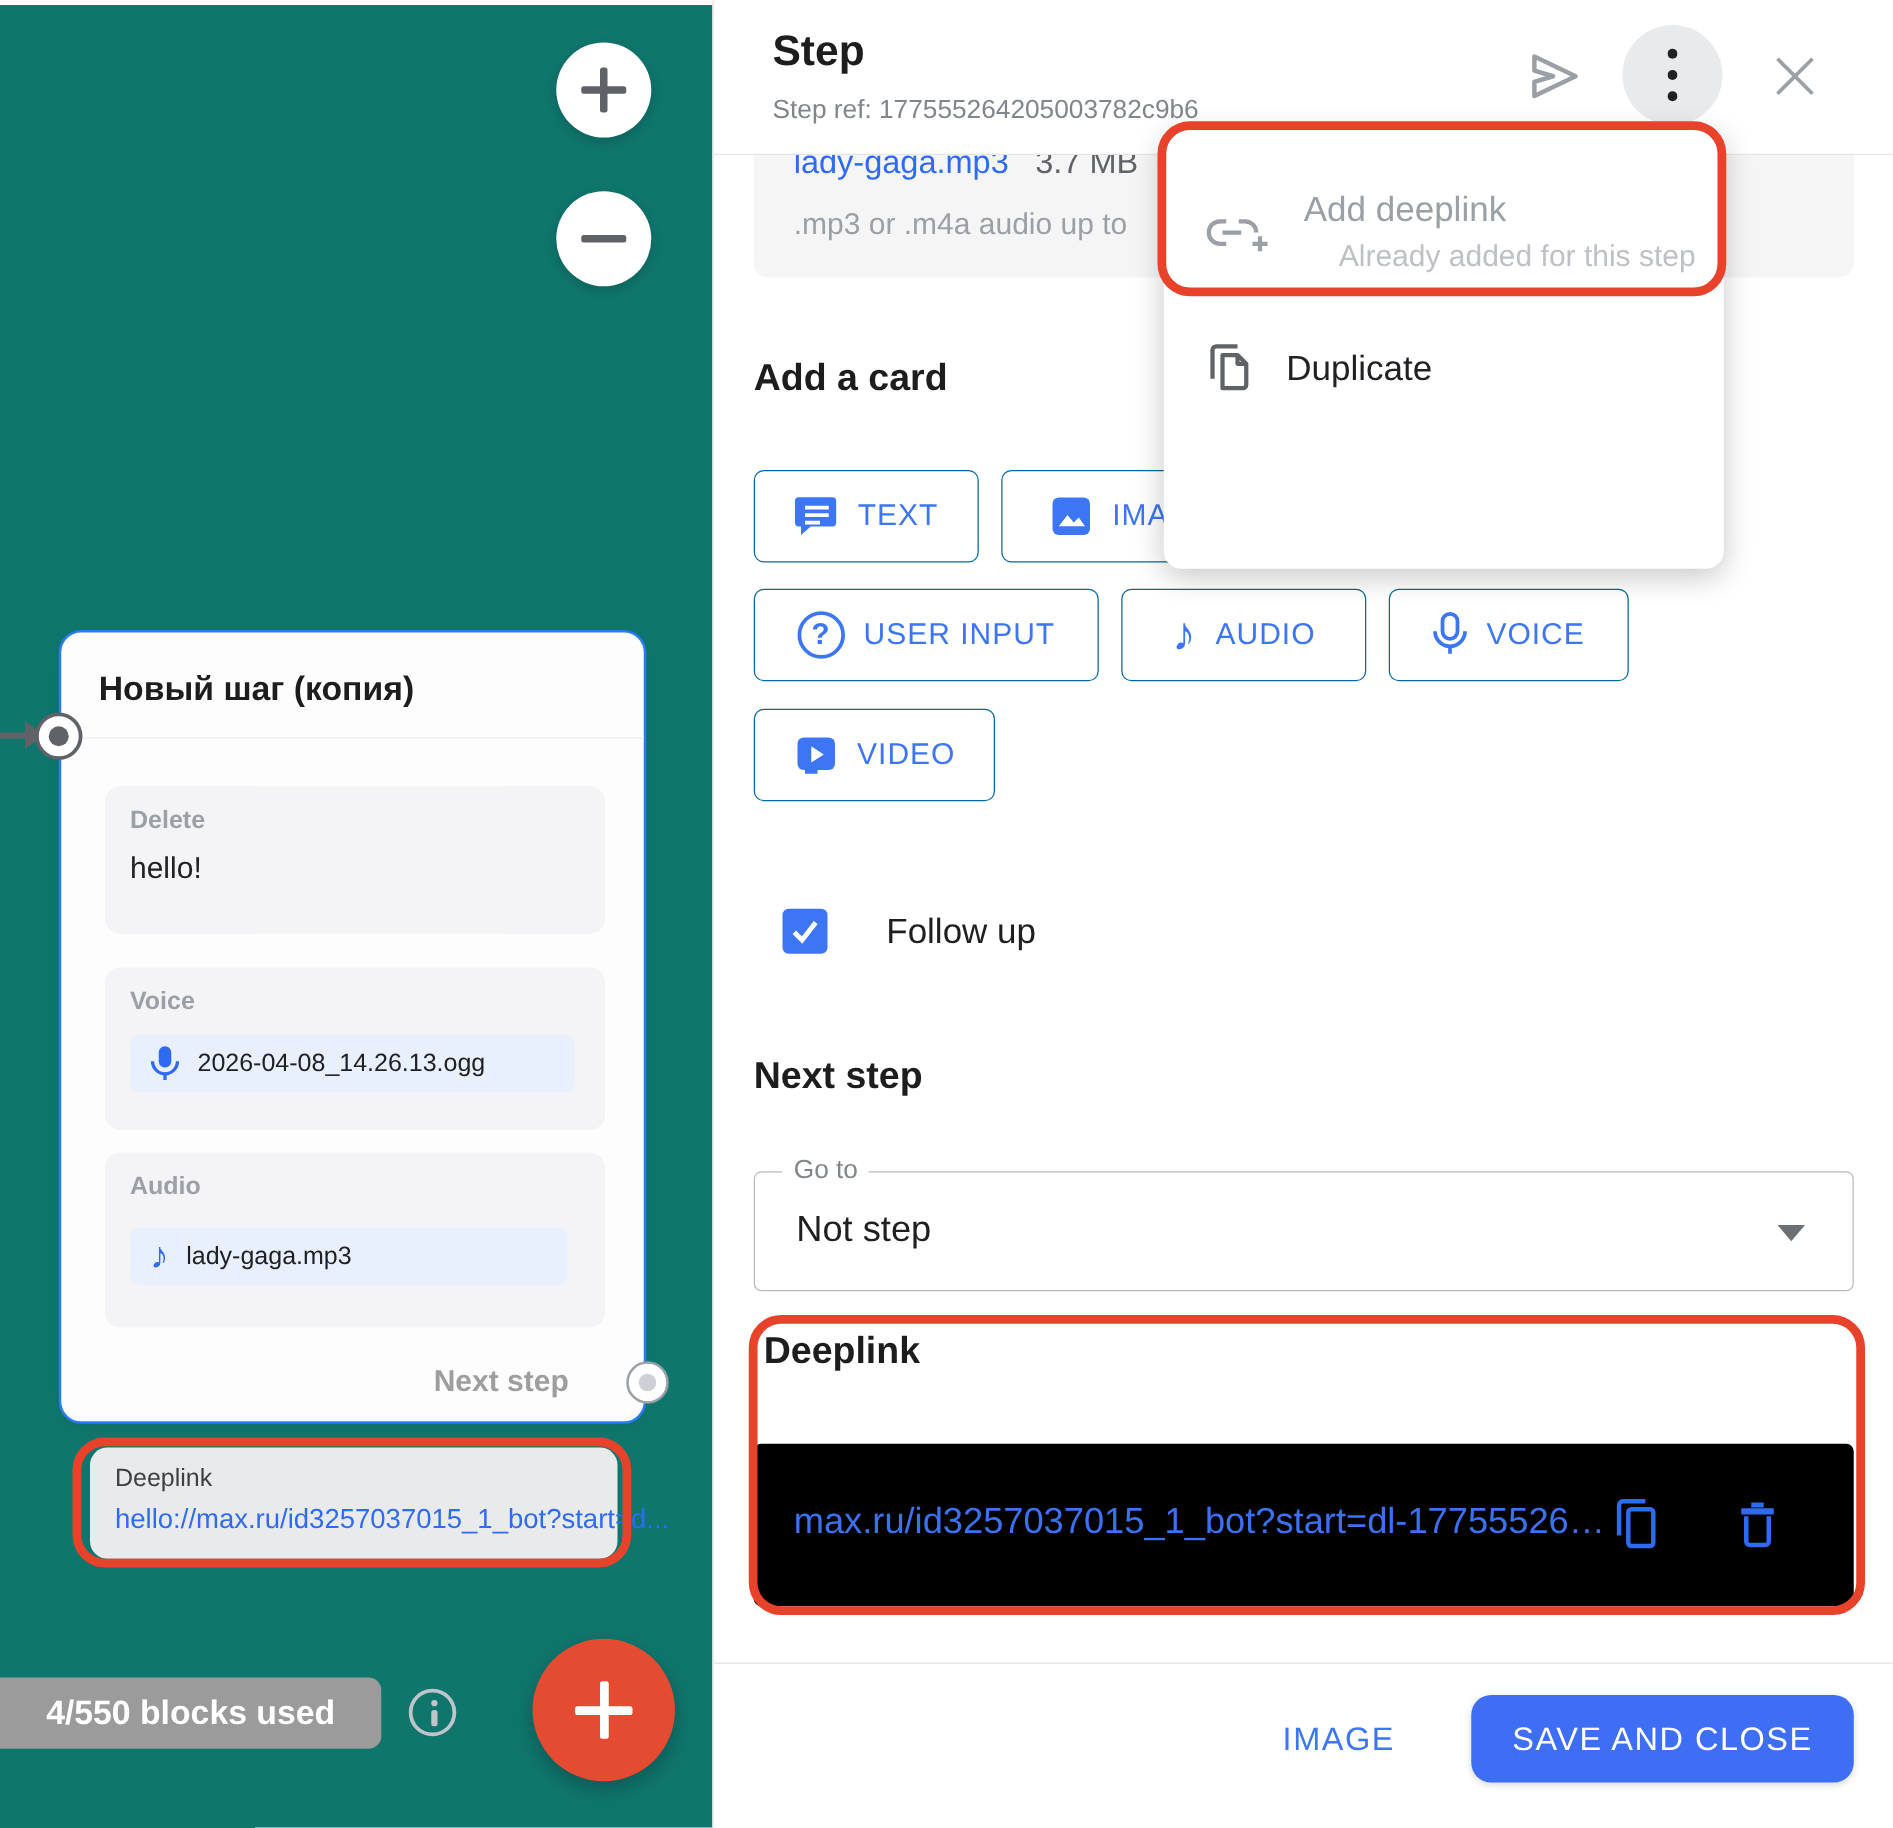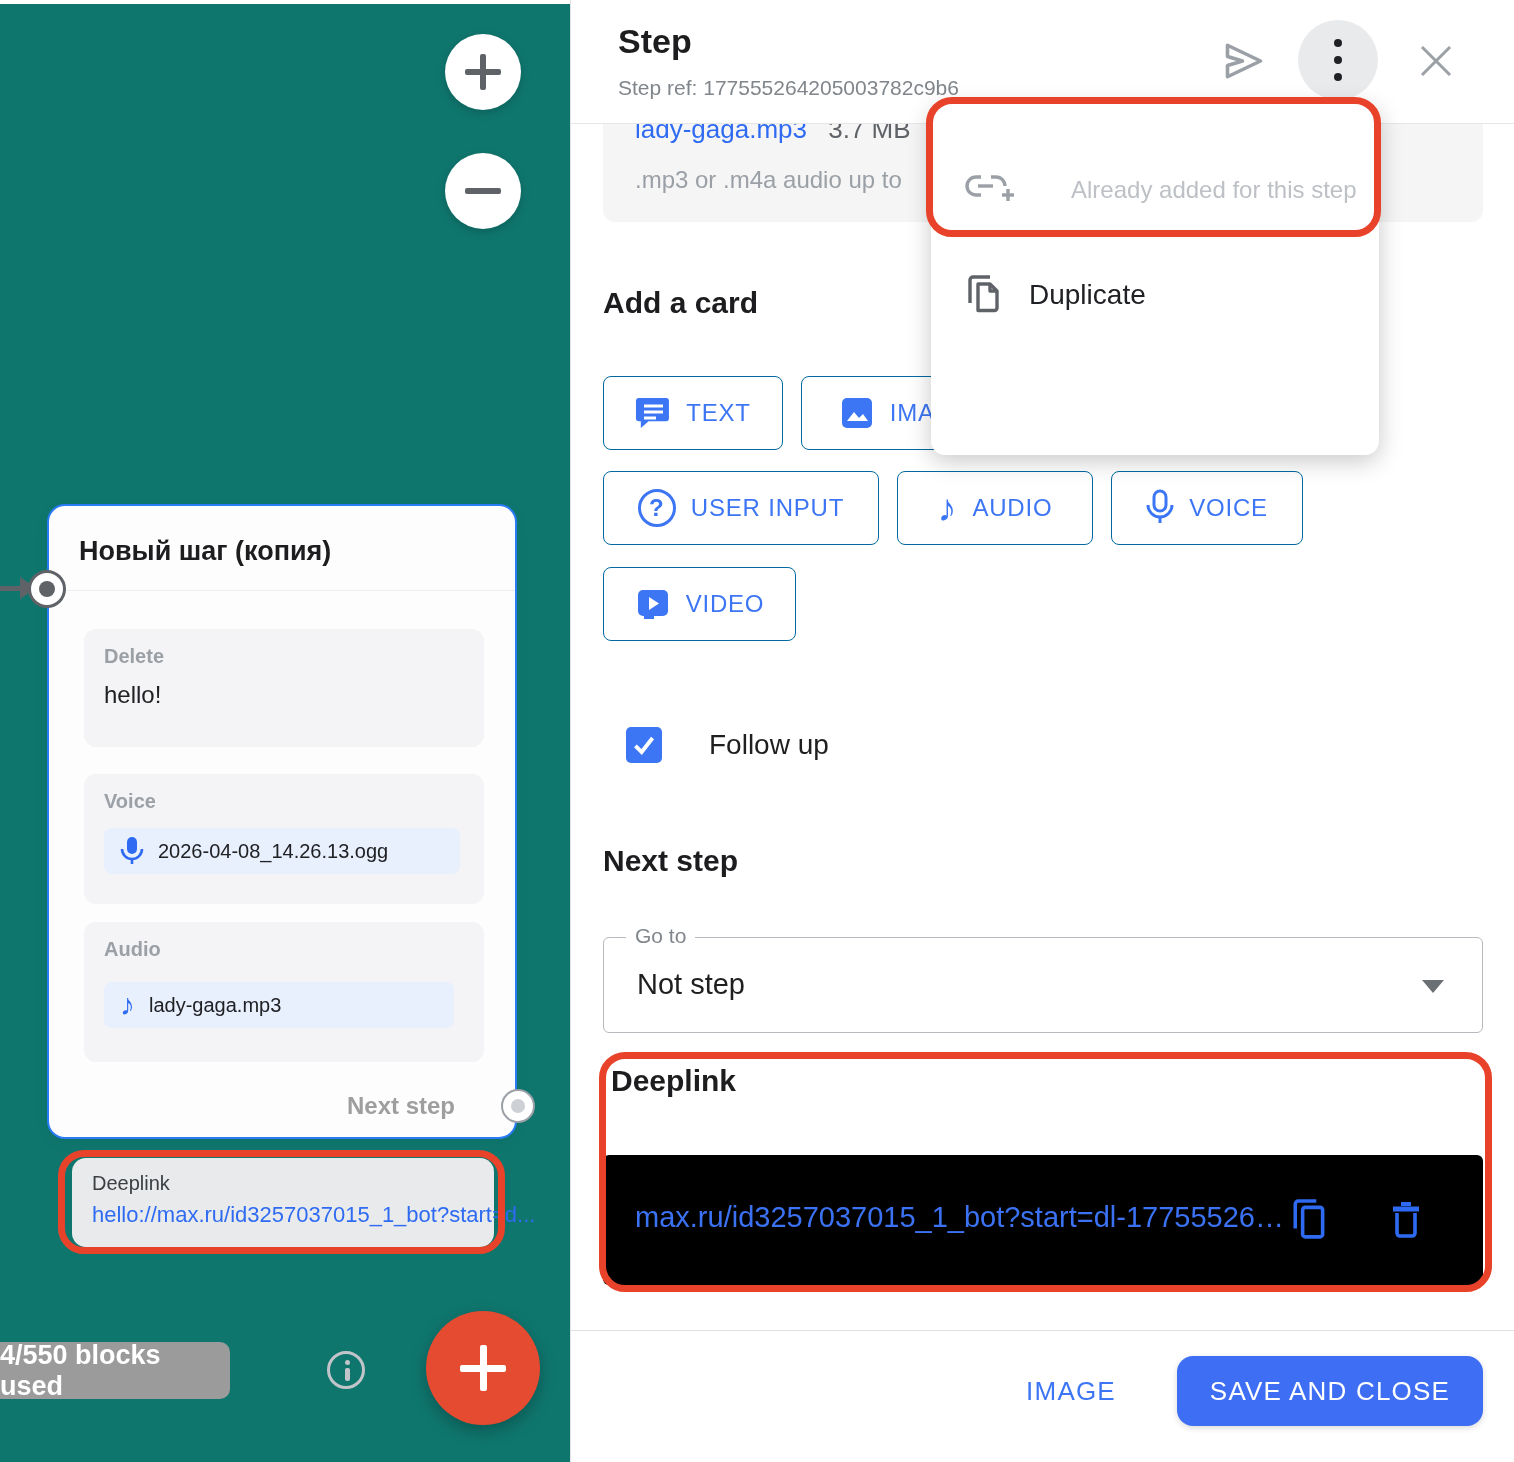--- a/index.html
+++ b/index.html
@@ -35,21 +35,21 @@
   .arrow-line{left:0;top:582px;width:26px;height:5px;background:#5f6368;}
   .arrow-head{left:20px;top:573px;width:0;height:0;border-left:16px solid #5f6368;
     border-top:11px solid transparent;border-bottom:11px solid transparent;}
 
   .node-deeplink{left:72px;top:1154px;width:422px;height:89px;background:#e9eaec;border-radius:14px;}
   .node-deeplink-label{left:20px;top:14px;font-size:20px;color:#3c4043;}
   .node-deeplink-url{left:20px;top:44px;font-size:22px;color:#2e6bf2;white-space:nowrap;}
 
   .annotation{border:7px solid #e8432a;border-radius:26px;pointer-events:none;z-index:20;}
 
-  .blocks-badge{left:0;top:1338px;width:230px;height:57px;background:#9b9b9b;border-radius:0 10px 10px 0;
+  .blocks-badge{left:0;top:1338px;width:305px;height:57px;background:#9b9b9b;border-radius:0 10px 10px 0;
     display:flex;align-items:center;justify-content:center;color:#fff;font-size:27px;font-weight:700;}
   .info-btn{left:327px;top:1347px;width:38px;height:38px;border:3px solid #c1c5c9;border-radius:50%;}
   .info-dot{position:absolute;left:15px;top:6px;width:5px;height:5px;border-radius:50%;background:#c1c5c9;}
   .info-stem{position:absolute;left:15px;top:14px;width:5px;height:13px;border-radius:2px;background:#c1c5c9;}
   .fab{left:426px;top:1307px;width:114px;height:114px;border-radius:50%;background:#e44b31;
     box-shadow:0 6px 16px rgba(0,0,0,.25);display:flex;align-items:center;justify-content:center;}
   .fab-bar-h{width:46px;height:7px;background:#fff;border-radius:2px;}
   .fab-bar-v{position:absolute;width:7px;height:46px;background:#fff;border-radius:2px;}
 
   
@@ -257,20 +257,21 @@
     <div class="abs menu">
       <div class="menu-item" style="top:28px;height:110px;">
         <svg width="52" height="36" viewBox="0 0 52 36">
           <path d="M16 27 h-5 a9 9 0 0 1 0 -18 h5" fill="none" stroke="#9aa0a6" stroke-width="3.4"></path>
           <path d="M26 9 h5 a9 9 0 0 1 9 9" fill="none" stroke="#9aa0a6" stroke-width="3.4"></path>
           <line x1="13" y1="18" x2="28" y2="18" stroke="#9aa0a6" stroke-width="3.4"></line>
           <line x1="37" y1="27" x2="49" y2="27" stroke="#9aa0a6" stroke-width="3.4"></line>
           <line x1="43" y1="21" x2="43" y2="33" stroke="#9aa0a6" stroke-width="3.4"></line>
         </svg>
         <span>
+          <span class="menu-disabled-title" style="display:block;">Add deeplink</span>
           <span class="menu-disabled-sub" style="display:block;margin-left:28px;">Already added for this step</span>
         </span>
       </div>
       <div class="menu-item" style="top:160px;height:64px;">
         <svg width="38" height="42" viewBox="0 0 38 42">
           <path d="M25 3 H8 a3 3 0 0 0 -3 3 V29" fill="none" stroke="#5f6368" stroke-width="3.4"></path>
           <path d="M13 10 h12 l7 7 v17 a2.5 2.5 0 0 1 -2.5 2.5 h-16.5 z" fill="none" stroke="#5f6368" stroke-width="3.4" stroke-linejoin="round"></path>
           <path d="M25 10 v7 h7" fill="none" stroke="#5f6368" stroke-width="3.4" stroke-linejoin="round"></path>
         </svg>
         <span class="menu-item-title">Duplicate</span>

